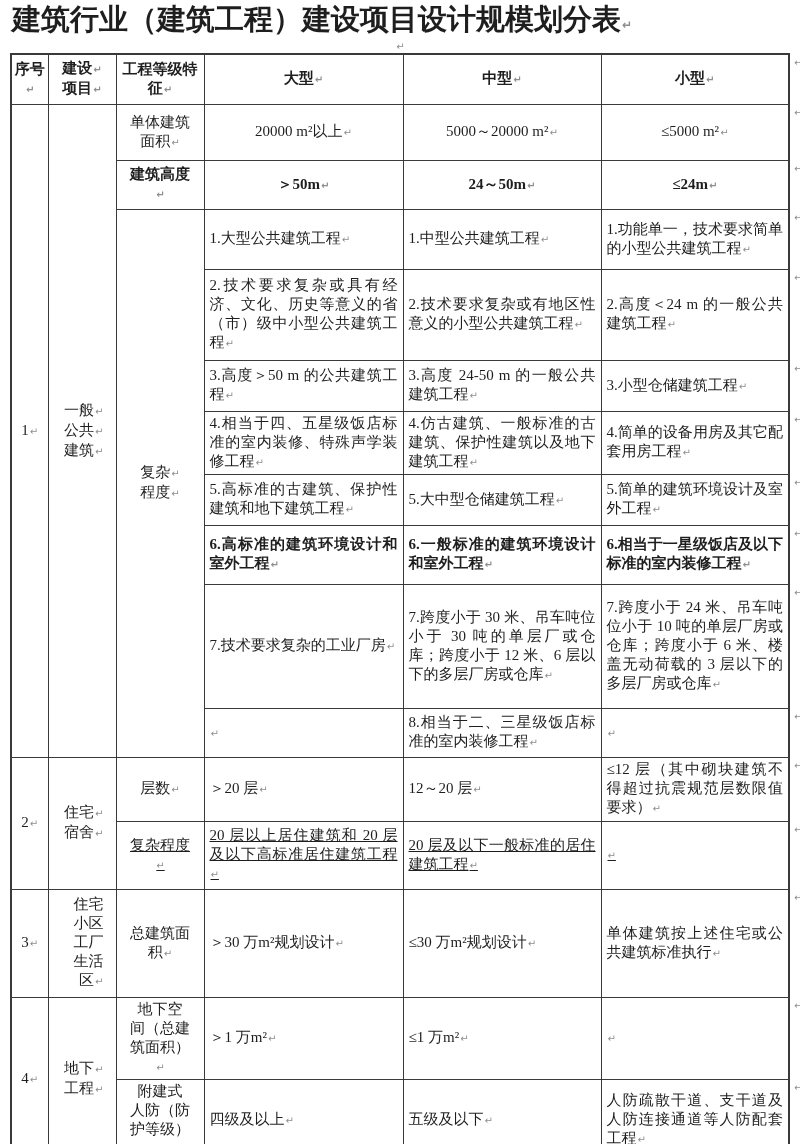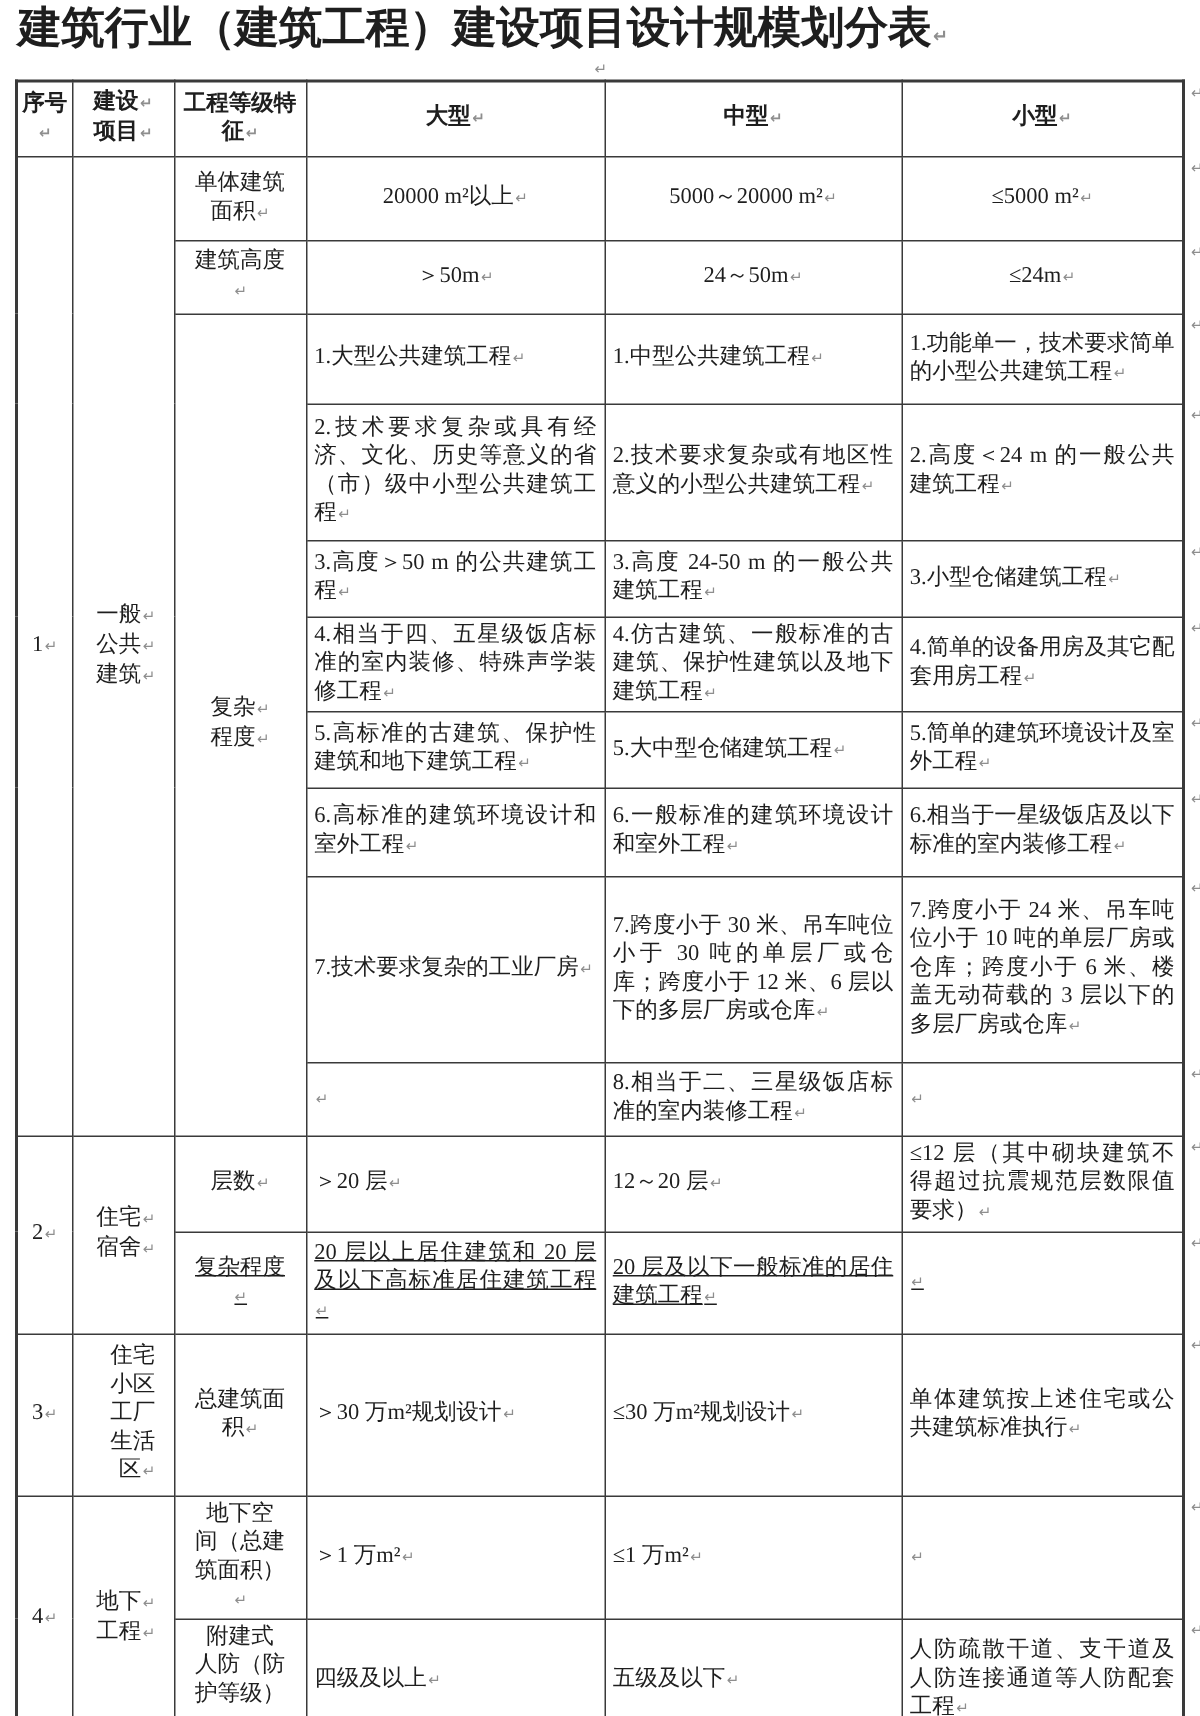--- a/index.html
+++ b/index.html
@@ -77,21 +77,21 @@
         </thead>
       <tbody id="tbody">
           <tr style="height: 56px;">
             <td class="seq" rowspan="10">1<span class="pmark">↵</span></td>
             <td class="project" rowspan="10">一般<span class="pmark">↵</span><br>公共<span class="pmark">↵</span><br>建筑<span class="pmark">↵</span></td>
             <td class="feature" rowspan="1">单体建筑面积<span class="pmark">↵</span></td>
             <td class="value center">20000 m²以上<span class="pmark">↵</span></td>
             <td class="value center">5000～20000 m²<span class="pmark">↵</span></td>
             <td class="value center">≤5000 m²<span class="pmark">↵</span></td>
           </tr>
-          <tr style="height: 49px;">
+          <tr style="height: 49px; font-weight: bold;">
             <td class="feature" rowspan="1">建筑高度<span class="pmark">↵</span></td>
             <td class="value center">＞50m<span class="pmark">↵</span></td>
             <td class="value center">24～50m<span class="pmark">↵</span></td>
             <td class="value center">≤24m<span class="pmark">↵</span></td>
           </tr>
           <tr style="height: 60px;">
             <td class="feature" rowspan="8">复杂<span class="pmark">↵</span><br>程度<span class="pmark">↵</span></td>
             <td class="value">1.大型公共建筑工程<span class="pmark">↵</span></td>
             <td class="value">1.中型公共建筑工程<span class="pmark">↵</span></td>
             <td class="value">1.功能单一，技术要求简单的小型公共建筑工程<span class="pmark">↵</span></td>
@@ -109,21 +109,21 @@
           <tr style="height: 59px;">
             <td class="value">4.相当于四、五星级饭店标准的室内装修、特殊声学装修工程<span class="pmark">↵</span></td>
             <td class="value">4.仿古建筑、一般标准的古建筑、保护性建筑以及地下建筑工程<span class="pmark">↵</span></td>
             <td class="value">4.简单的设备用房及其它配套用房工程<span class="pmark">↵</span></td>
           </tr>
           <tr style="height: 51px;">
             <td class="value">5.高标准的古建筑、保护性建筑和地下建筑工程<span class="pmark">↵</span></td>
             <td class="value">5.大中型仓储建筑工程<span class="pmark">↵</span></td>
             <td class="value">5.简单的建筑环境设计及室外工程<span class="pmark">↵</span></td>
           </tr>
-          <tr style="height: 59px;">
+          <tr style="height: 59px; font-weight: bold;">
             <td class="value">6.高标准的建筑环境设计和室外工程<span class="pmark">↵</span></td>
             <td class="value">6.一般标准的建筑环境设计和室外工程<span class="pmark">↵</span></td>
             <td class="value">6.相当于一星级饭店及以下标准的室内装修工程<span class="pmark">↵</span></td>
           </tr>
           <tr style="height: 124px;">
             <td class="value">7.技术要求复杂的工业厂房<span class="pmark">↵</span></td>
             <td class="value">7.跨度小于 30 米、吊车吨位小于 30 吨的单层厂或仓库；跨度小于 12 米、6 层以下的多层厂房或仓库<span class="pmark">↵</span></td>
             <td class="value">7.跨度小于 24 米、吊车吨位小于 10 吨的单层厂房或仓库；跨度小于 6 米、楼盖无动荷载的 3 层以下的多层厂房或仓库<span class="pmark">↵</span></td>
           </tr>
           <tr style="height: 49px;">

